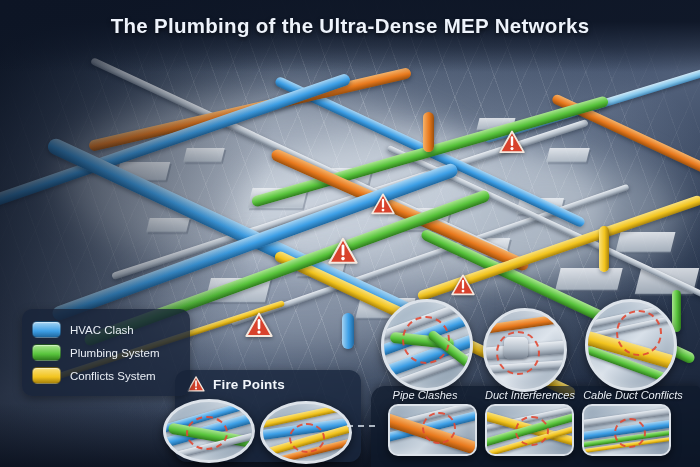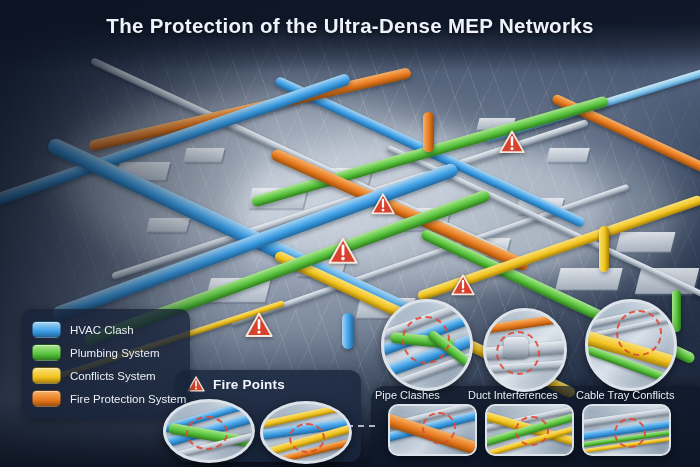--- a/index.html
+++ b/index.html
@@ -79,22 +79,22 @@
   .c2{left:483px;top:308px;width:78px;height:78px;background:linear-gradient(135deg,#9aa9ba,#dde4ec 55%,#8b9cae);}
   .c3{left:585px;top:299px;width:86px;height:86px;background:linear-gradient(135deg,#93a5b7,#d8e0e9 50%,#7b8ea1);}
   .thumb{border-radius:10px;border-width:2px;background:linear-gradient(135deg,#90a2b4,#ccd6e0 55%,#778ba0);}
   .t1{left:388px;top:404px;width:85px;height:48px;}
   .t2{left:485px;top:404px;width:85px;height:48px;}
   .t3{left:582px;top:404px;width:85px;height:48px;}
   .inset .pipe{box-shadow:0 1px 3px rgba(8,16,30,.4);}
   .dashc{position:absolute;border:2px dashed #e04a35;border-radius:50%;opacity:.9;}
   .br-panel{position:absolute;left:371px;top:386px;width:329px;height:81px;z-index:2;
     border-radius:14px 4px 0 0;background:rgba(14,24,42,.74);box-shadow:0 -2px 8px rgba(0,0,0,.3);}
-  .cap{position:absolute;z-index:3;font-size:11px;color:#e8eef6;
-    text-shadow:0 1px 2px rgba(0,0,0,.6);white-space:nowrap;}
+  .cap{position:absolute;z-index:3;text-align:center;font-size:11px;color:#e8eef6;
+    text-shadow:0 1px 2px rgba(0,0,0,.6);white-space:nowrap;font-style:italic;}
   .cap1{left:375px;top:389px;width:100px;}
   .cap2{left:468px;top:389px;width:124px;}
   .cap3{left:576px;top:389px;width:114px;}
   .connector{position:absolute;left:347px;top:425px;width:28px;z-index:3;
     border-top:2px dashed rgba(224,232,242,.75);}
 </style>
 </head>
 <body>
 
 <div class="stage">
@@ -181,38 +181,34 @@
           <path d="M16 9 v9" stroke="#fff" stroke-width="3" stroke-linecap="round"></path>
           <circle cx="16" cy="22.6" r="1.9" fill="#fff"></circle>
         </svg>
     </span>
 
     <div class="left-shade"></div>
     <div class="top-shade"></div>
     <div class="bottom-shade"></div>
   </div>
 
-  <h1 class="title">The Protection of the Ultra-Dense MEP Networks</h1>
+  <h1 class="title">The Plumbing of the Ultra-Dense MEP Networks</h1>
 
   <div class="legend">
     <div class="lrow">
       <span class="sw sw-hvac"></span>
       <span class="llab">HVAC Clash</span>
     </div>
     <div class="lrow">
       <span class="sw sw-plumb"></span>
       <span class="llab">Plumbing System</span>
     </div>
     <div class="lrow">
       <span class="sw sw-elec"></span>
       <span class="llab">Conflicts System</span>
-    </div>
-    <div class="lrow">
-      <span class="sw sw-fire"></span>
-      <span class="llab">Fire Protection System</span>
     </div>
   </div>
 
   <div class="br-panel"></div>
 
   <div class="clash-panel">
     <div class="cp-head">
       <span class="cp-warn">
         <svg viewBox="0 0 32 29">
             <path d="M16 1.5 L30.5 27 H1.5 Z" fill="#d8422c" stroke="#f5e9df" stroke-width="2.2" stroke-linejoin="round"></path>
@@ -260,21 +256,21 @@
   <div class="inset circle c3">
     <i class="pipe steel" style="left:-10px;top:10px;width:110px;height:7px;transform:rotate(-12deg)"></i>
     <i class="pipe steel" style="left:-8px;top:22px;width:108px;height:6px;transform:rotate(-12deg)"></i>
     <i class="pipe elec" style="left:-14px;top:42px;width:118px;height:14px;transform:rotate(16deg)"></i>
     <i class="pipe plumb" style="left:-4px;top:60px;width:100px;height:9px;transform:rotate(20deg)"></i>
     <i class="dashc" style="left:28px;top:8px;width:42px;height:42px"></i>
   </div>
 
   <span class="cap cap1">Pipe Clashes</span>
   <span class="cap cap2">Duct Interferences</span>
-  <span class="cap cap3">Cable Tray Conflicts</span>
+  <span class="cap cap3">Cable Duct Conflicts</span>
 
   <div class="inset thumb t1">
     <i class="pipe steel" style="left:-6px;top:6px;width:95px;height:7px;transform:rotate(-14deg)"></i>
     <i class="pipe hvac" style="left:-8px;top:16px;width:100px;height:9px;transform:rotate(-14deg)"></i>
     <i class="pipe fire" style="left:-10px;top:22px;width:105px;height:13px;transform:rotate(18deg)"></i>
     <i class="dashc" style="left:32px;top:6px;width:30px;height:28px"></i>
   </div>
   <div class="inset thumb t2">
     <i class="pipe steel" style="left:-6px;top:10px;width:95px;height:6px;transform:rotate(-12deg)"></i>
     <i class="pipe elec" style="left:-8px;top:18px;width:100px;height:9px;transform:rotate(16deg)"></i>

